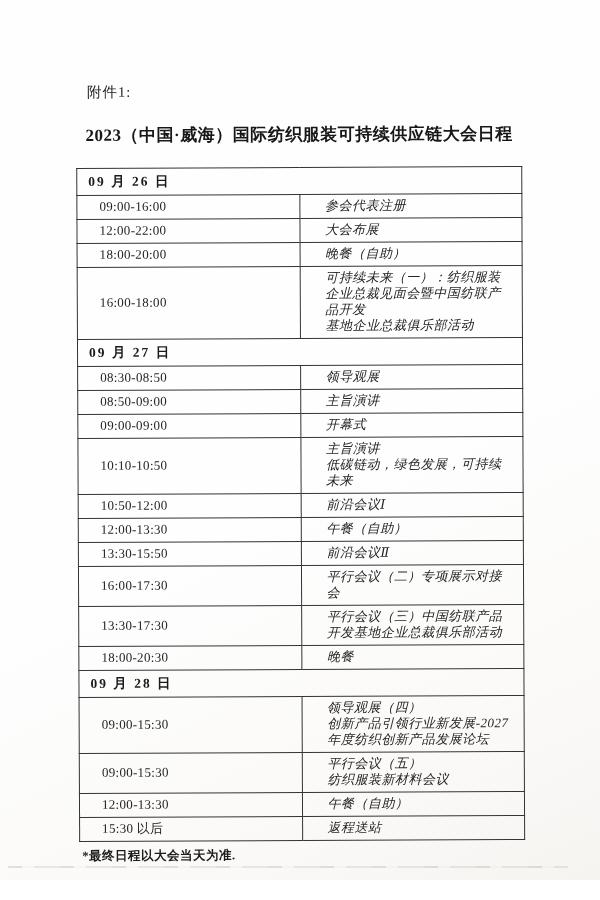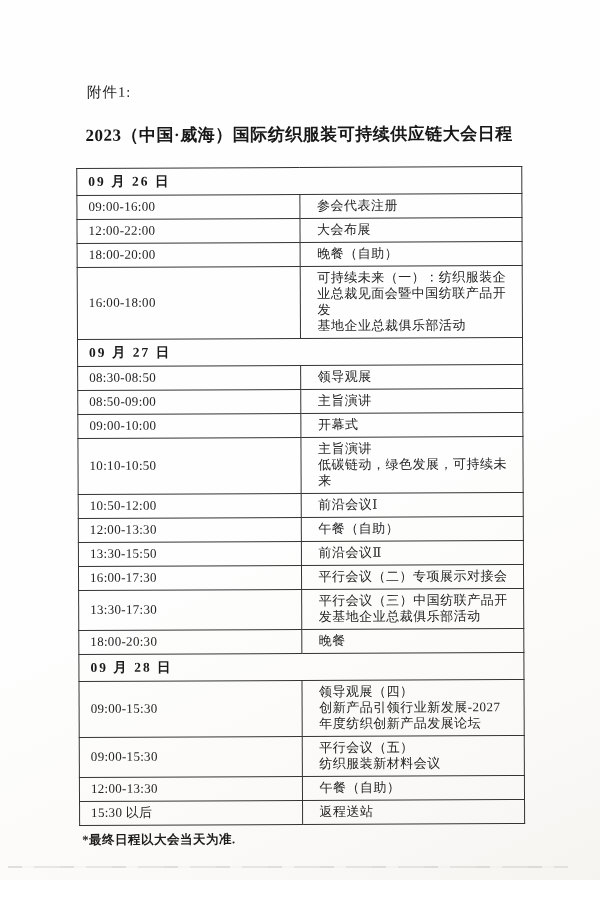--- a/index.html
+++ b/index.html
@@ -53,28 +53,29 @@
   }
   tr.section-row td {
     font-weight: bold;
     padding: 5px 8px 5px 11px;
     font-size: 13.5px;
     letter-spacing: 2px;
     color: #1a1a1a;
   }
   td.time-cell {
     width: 96px;
-    padding: 3px 4px 4px 11px;
+    padding: 3px 4px 4px 22px;
     white-space: nowrap;
     letter-spacing: 0.3px;
     margin-top: 24px;
   }
   td.activity-cell {
-    padding: 3px 8px 4px 17px;
+    padding: 3px 8px 4px 25px;
     letter-spacing: 0.5px;
+    font-style: italic;
   }
   .footnote {
     margin: 6px 0 0 80px;
     font-size: 12.5px;
     font-weight: bold;
     letter-spacing: 0.5px;
     color: #1c1c1c;
   }
   .scan-artifact {
     position: absolute;
@@ -135,21 +136,21 @@
               <div>领导观展</div>
             </td>
           </tr>
           <tr>
             <td class="time-cell">08:50-09:00</td>
             <td class="activity-cell">
               <div>主旨演讲</div>
             </td>
           </tr>
           <tr>
-            <td class="time-cell">09:00-10:00</td>
+            <td class="time-cell">09:00-09:00</td>
             <td class="activity-cell">
               <div>开幕式</div>
             </td>
           </tr>
           <tr>
             <td class="time-cell">10:10-10:50</td>
             <td class="activity-cell">
               <div>主旨演讲</div>
               <div>低碳链动，绿色发展，可持续未来</div>
             </td>

